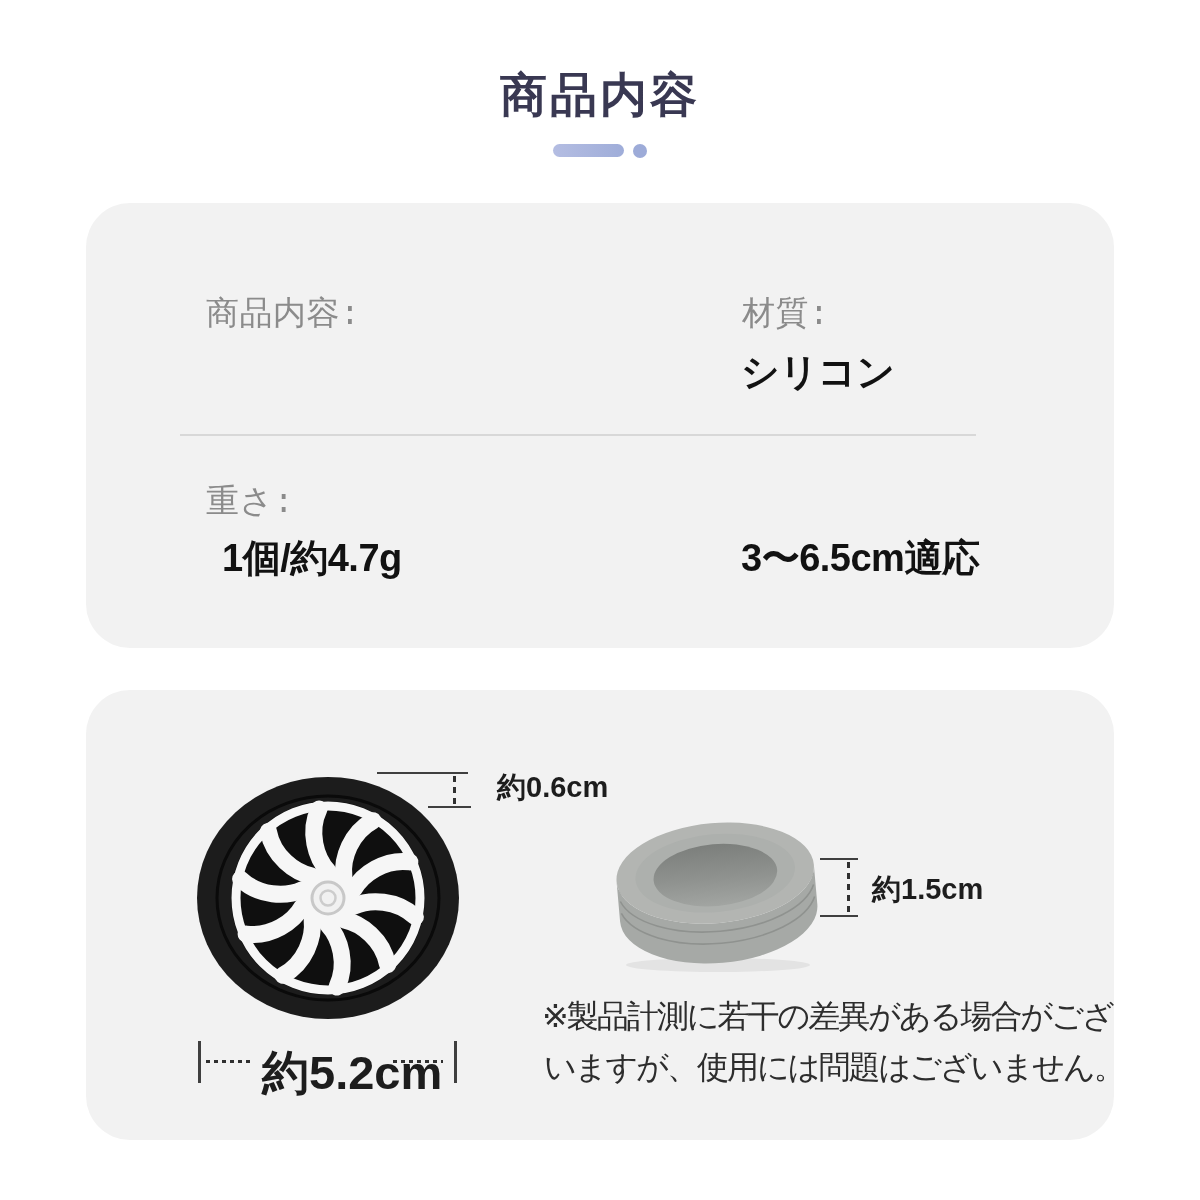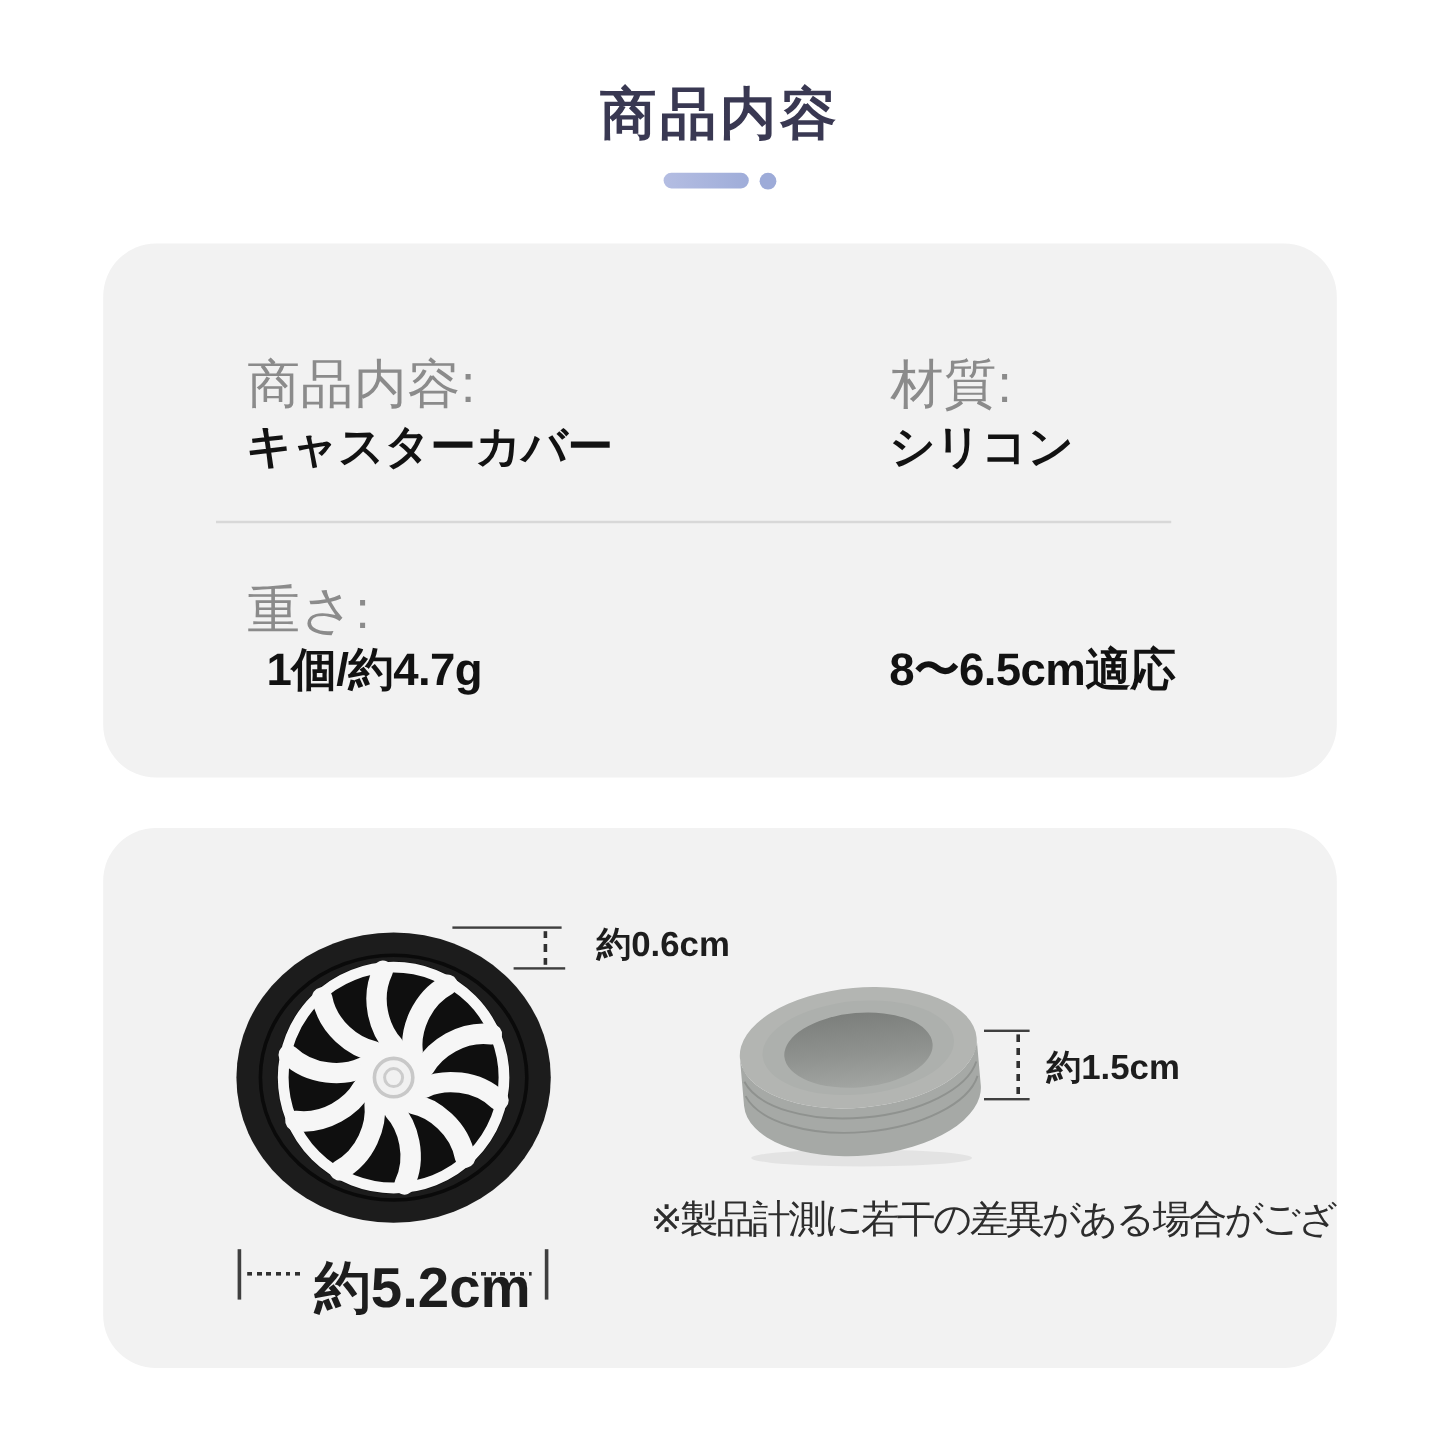--- a/index.html
+++ b/index.html
@@ -17,21 +17,21 @@
   }
   .underline-dot{
     position:absolute;left:633px;top:144px;width:14px;height:14px;border-radius:50%;
     background:#9dabd8;
   }
   .card{
     position:absolute;left:86px;width:1028px;background:#f2f2f2;border-radius:44px;
   }
   .card-info{top:203px;height:445px;}
   .card-diagram{top:690px;height:450px;}
-  .field-label{position:absolute;font-size:44px;color:#8b8b8b;letter-spacing:0.5px;}
+  .field-label{position:absolute;font-size:33px;color:#8b8b8b;letter-spacing:0.5px;font-family:Liberation Mono, monospace;}
   .field-value{position:absolute;font-size:38px;font-weight:bold;color:#121212;letter-spacing:-0.5px;}
   .pos-f1l{left:120px;top:88px;} .pos-f1v{left:119px;top:144px;}
   .pos-f2l{left:656px;top:88px;} .pos-f2v{left:655px;top:144px;}
   .pos-f3l{left:120px;top:276px;}.pos-f3v{left:136px;top:330px;}
   .pos-f4l{left:656px;top:276px;}.pos-f4v{left:655px;top:330px;}
   .divider{position:absolute;left:94px;top:231px;width:796px;height:2px;background:#d8d8d8;}
   .mline{position:absolute;background:#3f3f3f;height:2px;}
   .mbar{position:absolute;background:#3f3f3f;width:3px;}
   .vdash{
     position:absolute;width:3px;
@@ -49,31 +49,30 @@
 <body>
 
 <div class="page">
 
   <h1 class="page-title">商品内容</h1>
   <div class="underline-pill"></div>
   <div class="underline-dot"></div>
 
   <section class="card card-info">
     <div class="field-label pos-f1l">商品内容:</div>
-    <div class="field-value pos-f1v">キャスターカバー</div>
 
     <div class="field-label pos-f2l">材質:</div>
     <div class="field-value pos-f2v">シリコン</div>
 
     <div class="divider"></div>
 
     <div class="field-label pos-f3l">重さ:</div>
     <div class="field-value pos-f3v">1個/約4.7g</div>
 
-    <div class="field-value pos-f4v">8〜6.5cm適応</div>
+    <div class="field-value pos-f4v">3〜6.5cm適応</div>
   </section>
 
   <section class="card card-diagram">
 
     <div class="img-wrap" style="left:109px;top:85px;width:266px;height:246px;">
       <svg width="266" height="246" viewBox="0 0 266 246" xmlns="http://www.w3.org/2000/svg">
         <defs>
           <path id="blade" d="M133,96 C121,83 113,57 124,34" fill="none" stroke="#f6f6f6" stroke-width="17" stroke-linecap="round"></path>
         </defs>
         <ellipse cx="133" cy="123" rx="131" ry="121" fill="#1c1c1c"></ellipse>
@@ -128,15 +127,16 @@
     <div class="vdash" style="left:761px;top:172px;height:51px;"></div>
     <div class="measure-text" style="left:786px;top:180px;">約1.5cm</div>
 
     <div class="mbar" style="left:112px;top:351px;height:42px;"></div>
     <div class="hdash" style="left:120px;top:370px;width:48px;"></div>
     <div class="measure-text" style="left:176px;top:352px;font-size:47px;">約5.2cm</div>
     <div class="hdash" style="left:307px;top:370px;width:50px;"></div>
     <div class="mbar" style="left:368px;top:351px;height:42px;"></div>
 
     <div class="note-line" style="left:456px;top:305px;">※製品計測に若干の差異がある場合がござ</div>
+    <div class="note-line" style="left:458px;top:356px;">いますが、使用には問題はございません。</div>
   </section>
 
 </div>
 
 </body></html>

